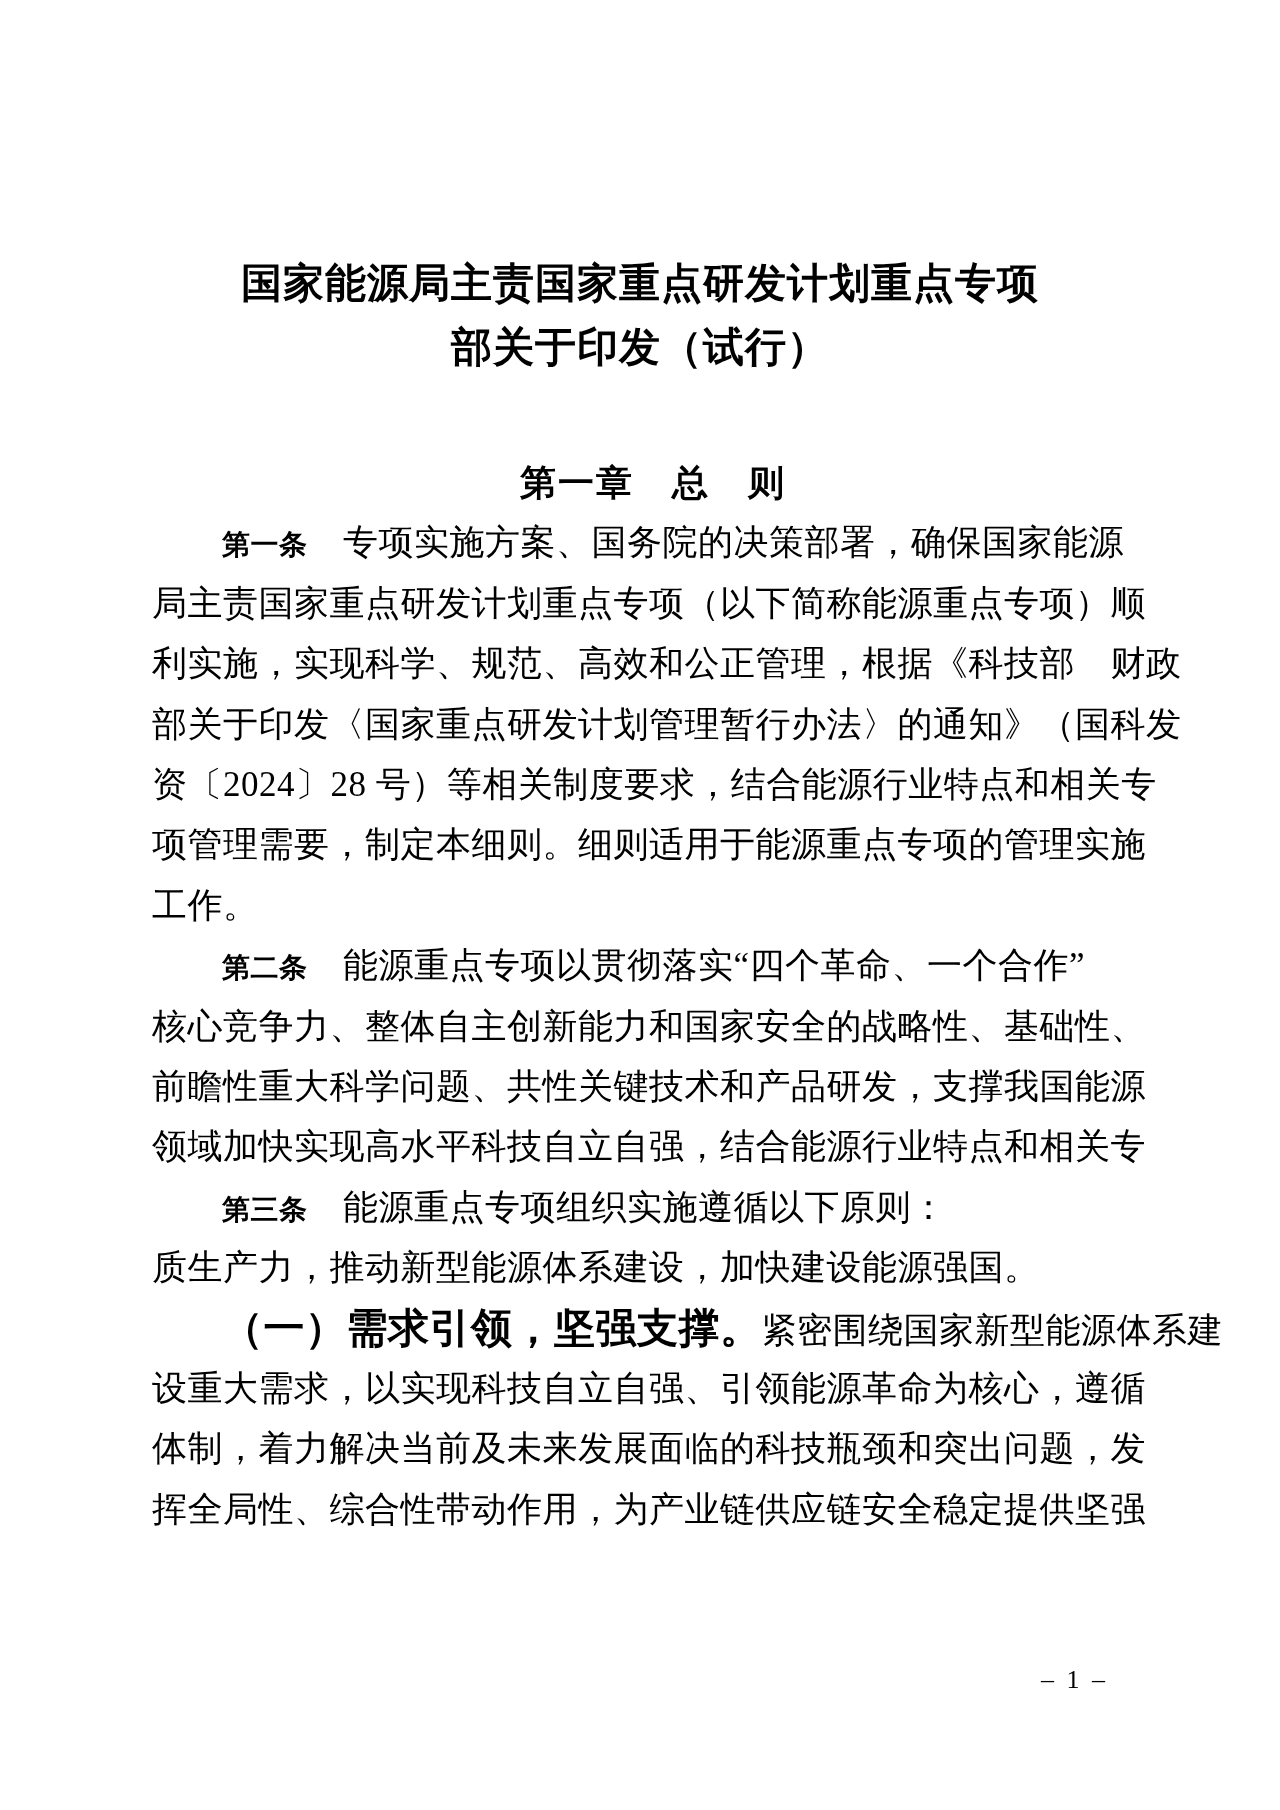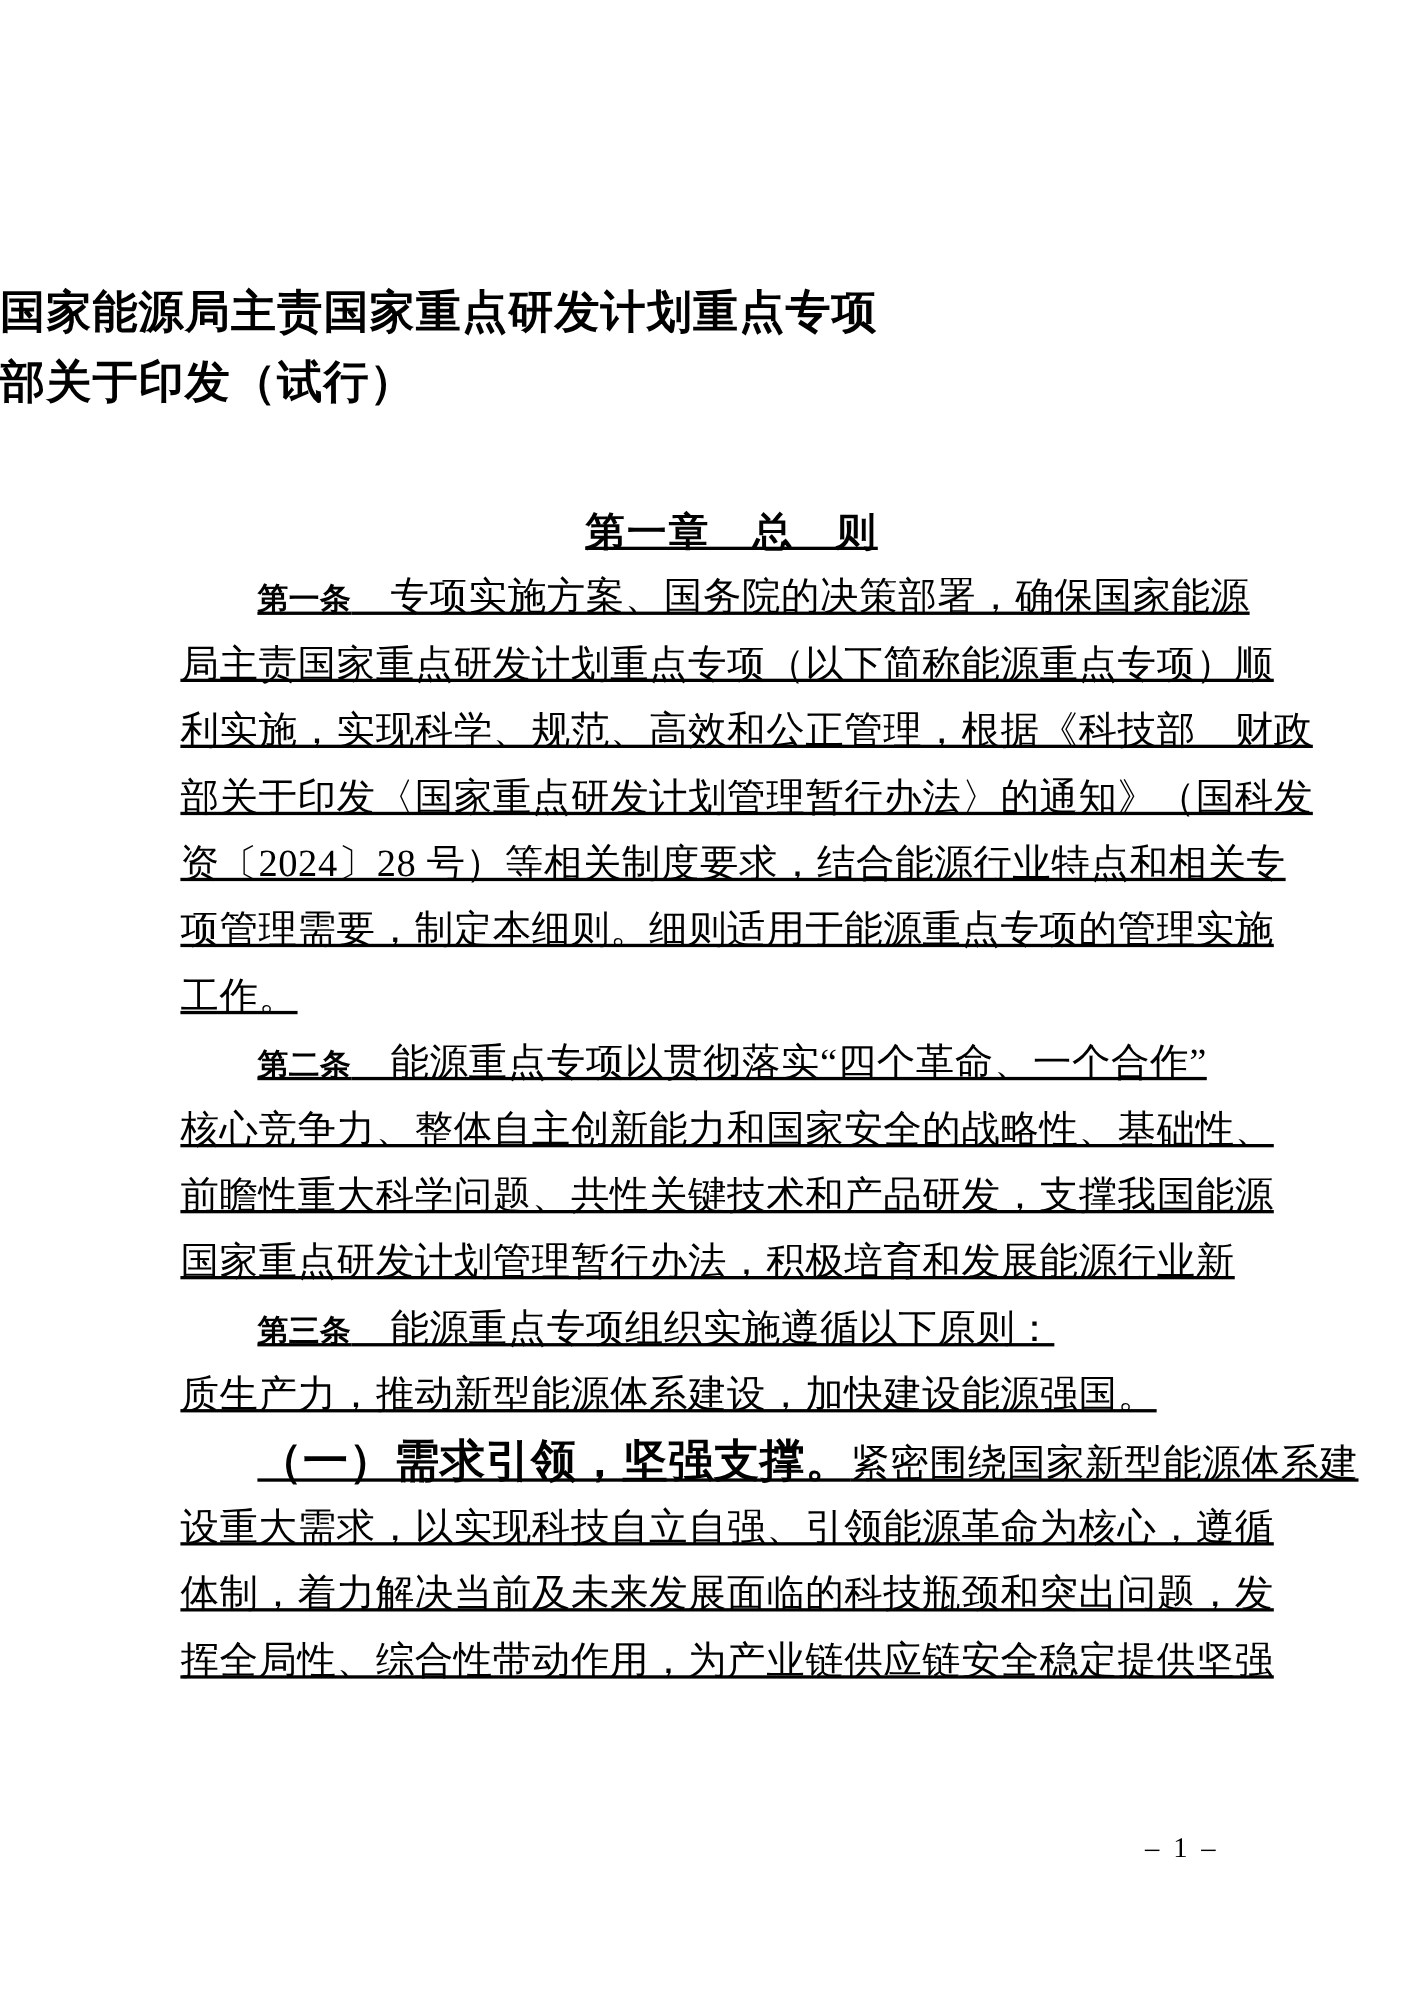--- a/index.html
+++ b/index.html
@@ -14,32 +14,32 @@
     background: #ffffff;
     color: #000000;
     font-family: "Liberation Serif", serif;
     overflow: hidden;
   }
   .title-block {
     position: absolute;
     top: 251px;
     left: 0;
     width: 1280px;
+    text-align: center;
     font-weight: bold;
     font-size: 41px;
     line-height: 64px;
     letter-spacing: 1px;
     font-family: "Liberation Serif", serif;
   }
   .doc-body {
     position: absolute;
-    left: 164px;
+    left: 152px;
     top: 453px;
     width: 1002px;
-    text-decoration: underline;
   }
   .line {
     height: 60.4px;
     line-height: 60.4px;
     font-size: 35px;
     letter-spacing: 0.5px;
     white-space: nowrap;
     font-family: "Liberation Serif", serif;
   }
   .line.indent {
@@ -88,21 +88,21 @@
         <div class="line indent"><span class="seg-bold">第一条</span><span>　专项实施方案、国务院的决策部署，确保国家能源</span></div>
         <div class="line"><span>局主责国家重点研发计划重点专项（以下简称能源重点专项）顺</span></div>
         <div class="line"><span>利实施，实现科学、规范、高效和公正管理，根据《科技部　财政</span></div>
         <div class="line"><span>部关于印发〈国家重点研发计划管理暂行办法〉的通知》（国科发</span></div>
         <div class="line"><span>资〔2024〕28 号）等相关制度要求，结合能源行业特点和相关专</span></div>
         <div class="line"><span>项管理需要，制定本细则。细则适用于能源重点专项的管理实施</span></div>
         <div class="line"><span>工作。</span></div>
         <div class="line indent"><span class="seg-bold">第二条</span><span>　能源重点专项以贯彻落实“四个革命、一个合作”</span></div>
         <div class="line"><span>核心竞争力、整体自主创新能力和国家安全的战略性、基础性、</span></div>
         <div class="line"><span>前瞻性重大科学问题、共性关键技术和产品研发，支撑我国能源</span></div>
-        <div class="line"><span>国家重点研发计划管理暂行办法，积极培育和发展能源行业新</span></div>
+        <div class="line"><span>领域加快实现高水平科技自立自强，结合能源行业特点和相关专</span></div>
         <div class="line indent"><span class="seg-bold">第三条</span><span>　能源重点专项组织实施遵循以下原则：</span></div>
         <div class="line"><span>质生产力，推动新型能源体系建设，加快建设能源强国。</span></div>
         <div class="line indent"><span class="seg-kai">（一）需求引领，坚强支撑。</span><span>紧密围绕国家新型能源体系建</span></div>
         <div class="line"><span>设重大需求，以实现科技自立自强、引领能源革命为核心，遵循</span></div>
         <div class="line"><span>体制，着力解决当前及未来发展面临的科技瓶颈和突出问题，发</span></div>
         <div class="line"><span>挥全局性、综合性带动作用，为产业链供应链安全稳定提供坚强</span></div>
       </div>
   </div>
 
   <div class="page-number">– 1 –</div>

